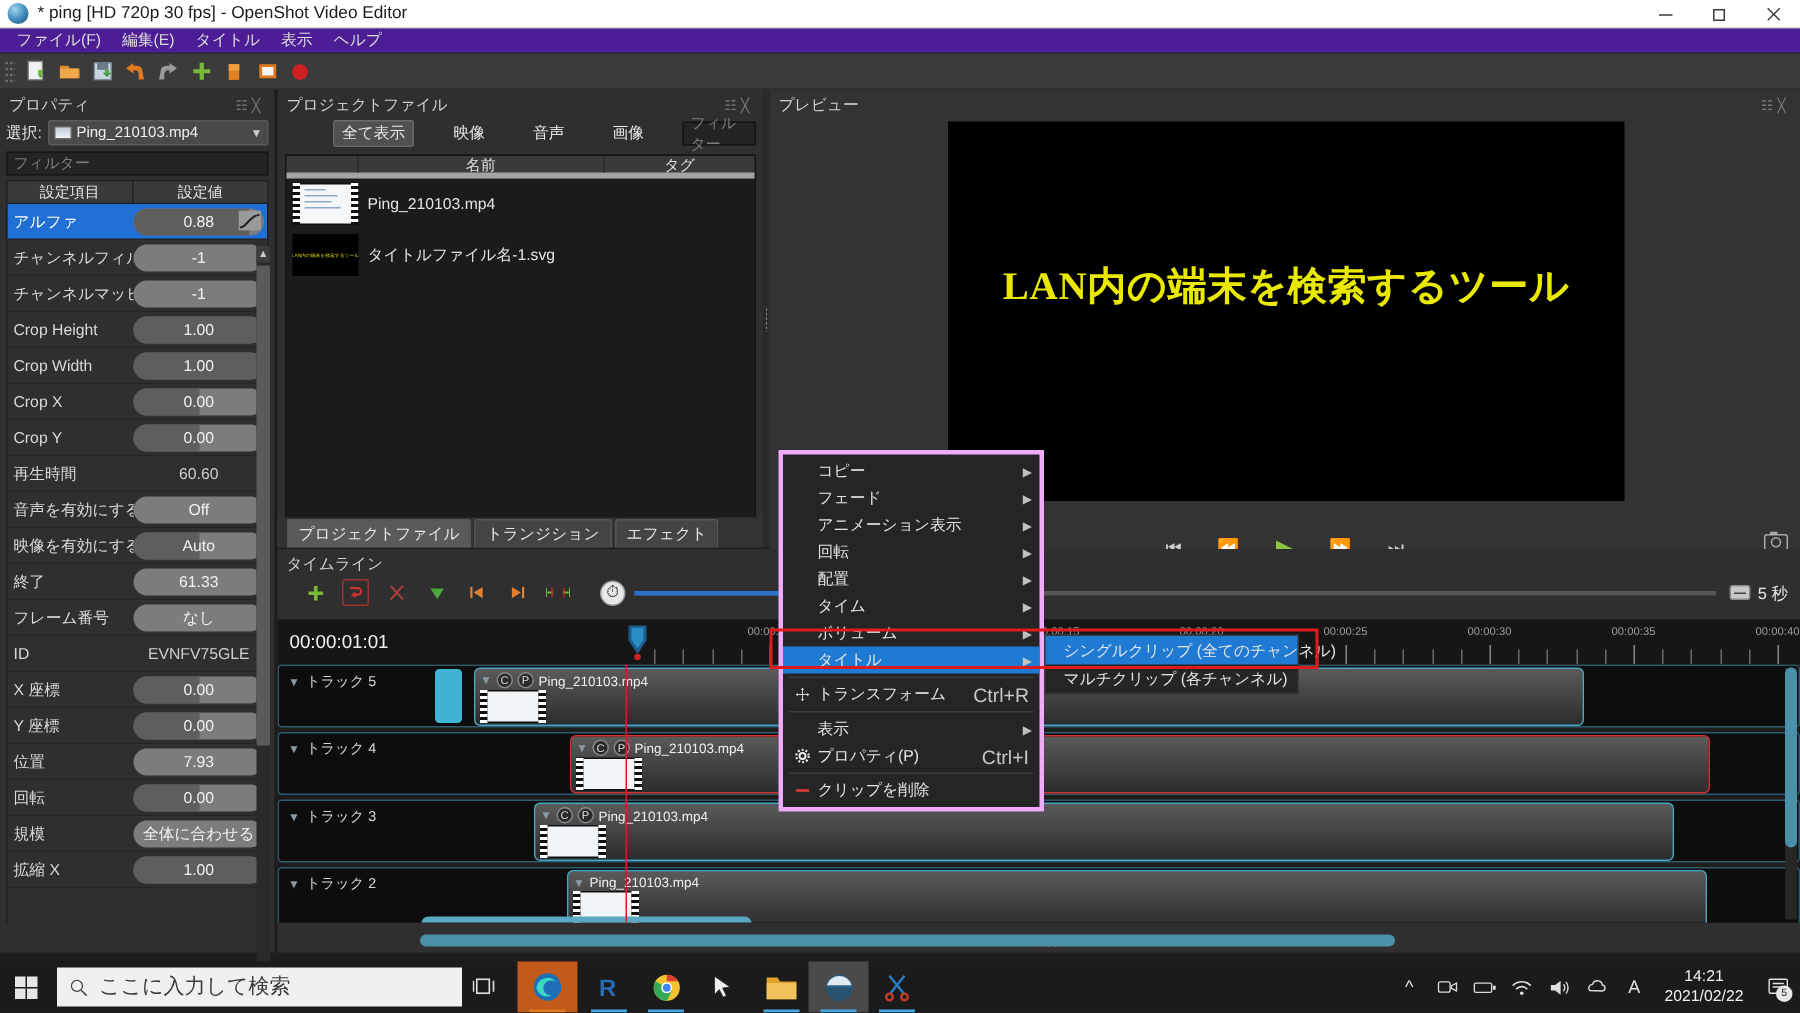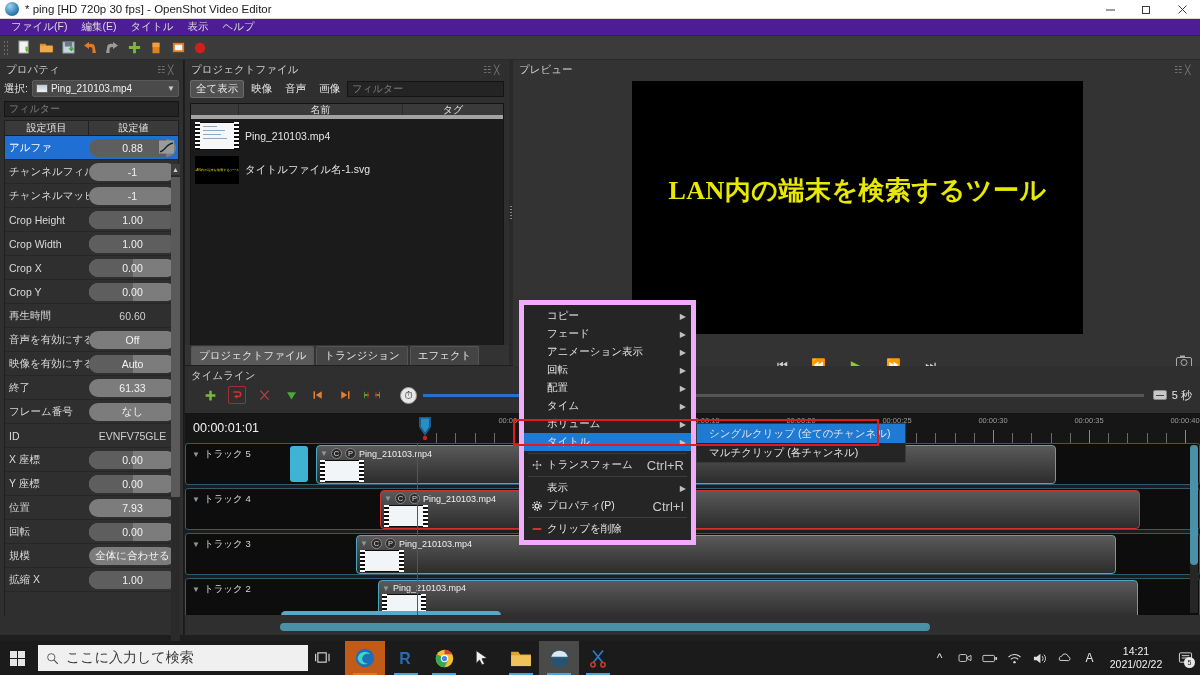--- a/index.html
+++ b/index.html
@@ -101,21 +101,21 @@
   .curve-glyph { position:absolute; right: 2px; top: 1px; width: 15px; height: 14px; z-index: 3;}
   .pscroll { position: absolute; right: 3px; top: 104px; width: 9px; height: 498px; background: #2a2a2a; }
   .pscroll .thumb { position: absolute; left: 0; width: 9px; background: #5a5a5a; border-radius:1px; }
   .pscroll .ar { position:absolute; left:0; width: 9px; height: 11px; background: #3d3d3d;
                  color:#ccc; font-size:7px; text-align:center; line-height:11px;}
 
   
   .projfiles {
     position: absolute; left: 185px; top: 60px; width: 324px; height: 305px; background: #2f2f2f;
   }
-  .pf-tools { display: flex; align-items: center; gap: 1px; padding: 3px 5px; }
+  .pf-tools { display: flex; align-items: center; gap: 20px; padding: 3px 5px; margin-left: 32px; }
   .pf-tab {
     font-size: 10.5px; color: #e8e8e8; padding: 2px 6px; border-radius: 2px; white-space: nowrap;
   }
   .pf-tab.active { background: #505050; border: 1px solid #6a6a6a; padding: 1px 5px; }
   .pf-filter {
     flex: 1; height: 16px; background: #242424; border: 1px solid #141414;
     display:flex; align-items:center; padding: 0 4px; font-size:10px; color:#7d7d7d;
   }
   .pf-list { margin: 2px 5px; background: #1b1b1b; border: 1px solid #141414; height: 245px; position: relative;}
   .pf-head { display:flex; height: 15px; background: #3a3a3a; border-bottom: 4px solid #a3a3a3;}
@@ -212,30 +212,30 @@
   .audio-wave { position:absolute; height: 9px; border-radius: 5px; background: #5aa8c4; }
   .playline { position:absolute; top: 0; bottom: 0; width: 1px; background: #d02020; z-index: 30; }
   .tl-vscroll { position:absolute; right: 2px; top: 79px; width: 8px; height: 168px; background:#262626;}
   .tl-vscroll .thumb { position:absolute; left:0; top:0; width:8px; height: 120px; background:#4a90a8; border-radius:4px;}
   .tl-hscroll { position:absolute; left: 0; bottom: 4px; width: 1015px; height: 8px; }
   .tl-hscroll .thumb { position:absolute; left: 95px; top:0; height: 8px; width: 650px; background:#4a90a8; border-radius:4px;}
   .tl-dots { position:absolute; left: 505px; bottom: 0px; font-size: 9px; color: #777; letter-spacing:1px;}
 
   
   .ctxmenu { position:absolute; left: 519px; top: 300px; width: 177px; background: #252525;
-             border: 5px solid #f0abfc; z-index: 60; padding: 2px 0; }
+             border: 3px solid #f0abfc; z-index: 60; padding: 2px 0; }
   .ctxitem { height: 18px; display:flex; align-items:center; font-size: 10.5px; color: #e4e4e4;
              padding: 0 5px 0 6px; }
   .ctxitem .ic { width: 14px; display:flex; align-items:center; justify-content:center; flex:0 0 auto;}
   .ctxitem .lbl { margin-left: 3px; white-space: nowrap; }
   .ctxitem .sc { margin-left: auto; font-size: 13px; color: #c8c8c8; padding-right:2px;}
   .ctxitem .arrow { margin-left: auto; font-size: 8px; color: #c0c0c0; }
   .ctxitem.highlight { background: #1f7ad4; }
   .ctxsep { height: 1px; background: #3d3d3d; margin: 2px 4px; }
-  .submenu { position:absolute; left: 696px; top: 423px; width: 210px; background: #252525;
+  .submenu { position:absolute; left: 696px; top: 423px; width: 170px; background: #252525;
              border: 1px solid #3a3a3a; z-index: 61; }
   .submenu .ctxitem { height: 19px; }
   .submenu .ctxitem.highlight { background: #1f7ad4; }
   .redbox { position:absolute; left: 513px; top: 419px; width: 366px; height: 27px;
             border: 2px solid #e01b1b; z-index: 70; pointer-events: none; }
 
   
   .taskbar { position:absolute; left:0; top: 641px; width: 1200px; height: 34px; background: #1b1b1b; }
   .win-logo { position:absolute; left: 10px; top: 10px; width: 15px; height: 15px;
     display:grid; grid-template-columns: 7px 7px; grid-template-rows: 7px 7px; gap: 1px;}

